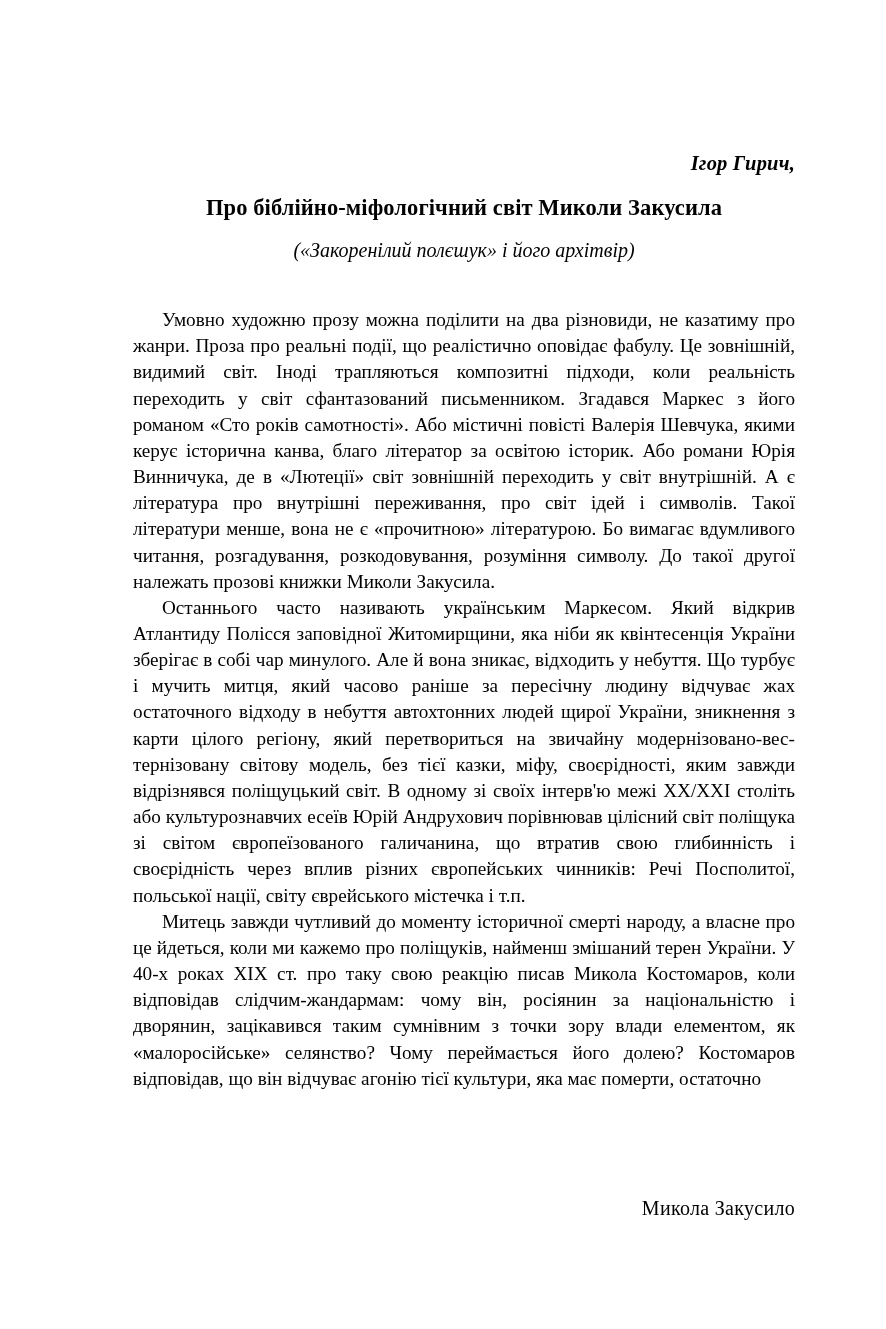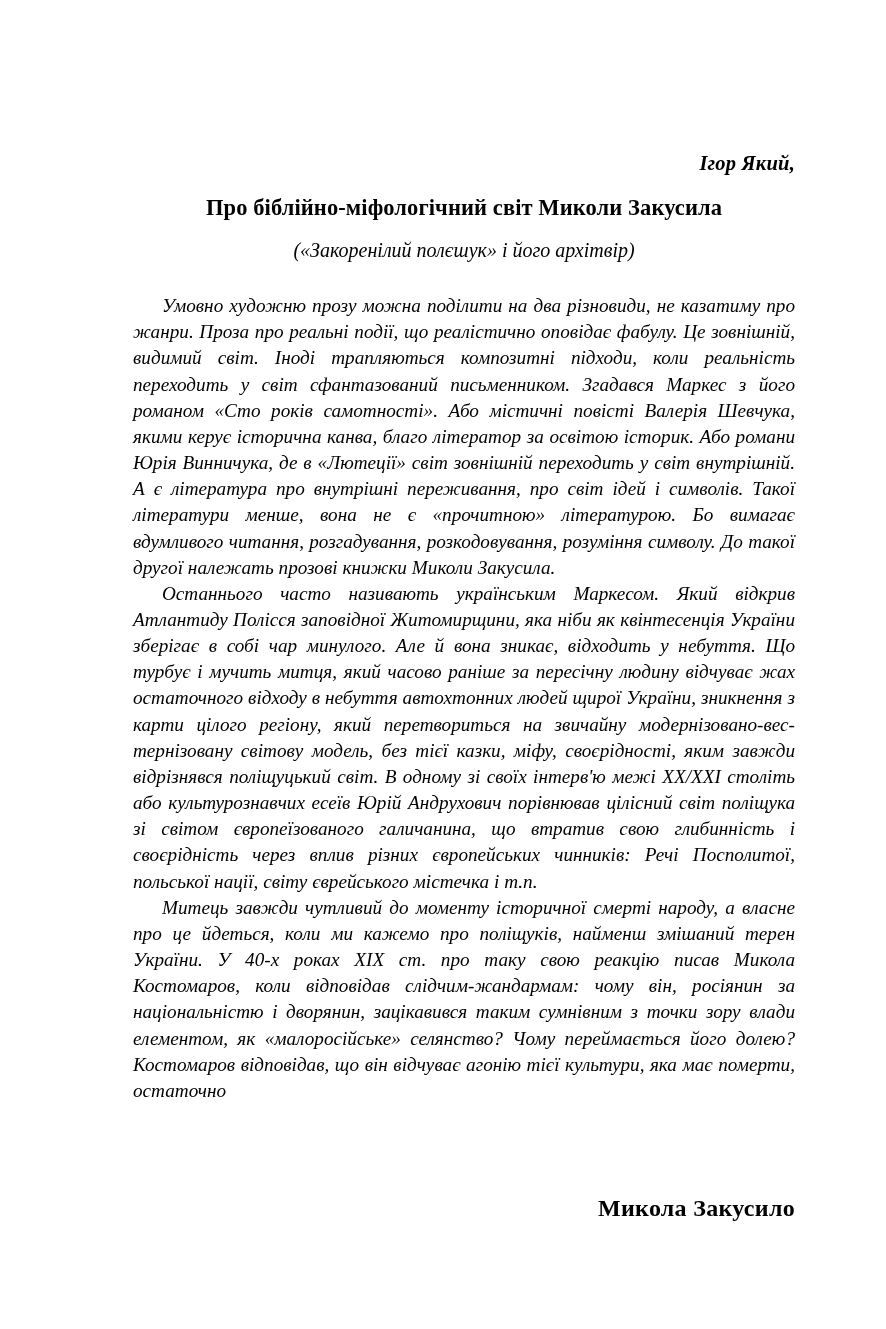--- a/index.html
+++ b/index.html
@@ -64,22 +64,21 @@
 
   .subtitle {
     margin-top: 12px;
     text-align: center;
     font-style: italic;
     font-size: 20px;
     line-height: 26px;
   }
 
   .body-text {
-    margin-top: 30px;
-    font-style: italic;
+    margin-top: 44px;
   }
 
   .para {
     margin: 0;
     text-align: justify;
     text-align-last: left;
     font-size: 19.2px;
     line-height: 26.15px;
     text-indent: 29px;
     hyphens: manual;
@@ -88,35 +87,35 @@
   .para.last {
     text-align-last: left;
   }
 
   .footer {
     position: absolute;
     left: 133px;
     top: 1196px;
     width: 662px;
     text-align: right;
-    font-weight: bold;
-    font-size: 24px;
+    font-weight: normal;
+    font-size: 20px;
     line-height: 24px;
     letter-spacing: 0.3px;
   }
 </style>
 </head>
 <body>
 
 <div class="page">
 
   <div class="content">
 
     <div class="author-block">
-      <span class="author-name">Ігор Який,</span>
+      <span class="author-name">Ігор Гирич,</span>
     </div>
 
     <h1 class="title">Про біблійно-міфологічний світ Миколи Закусила</h1>
 
     <div class="subtitle">(«Закоренілий полєшук» і його архітвір)</div>
 
     <div class="body-text">
       <p class="para">Умовно художню прозу можна поділити на два різновиди, не ка­затиму про жанри. Проза про реальні події, що реалістично оповідає фабулу. Це зовнішній, видимий світ. Іноді трапляються композитні підходи, коли реальність переходить у світ сфантазований пись­менником. Згадався Маркес з його романом «Сто років самотності». Або містичні повісті Валерія Шевчука, якими керує історична канва, благо літератор за освітою історик. Або романи Юрія Винничука, де в «Лютеції» світ зовнішній переходить у світ внутрішній. А є літе­ратура про внутрішні переживання, про світ ідей і символів. Такої літератури менше, вона не є «прочитною» літературою. Бо вимагає вдумливого читання, розгадування, розкодовування, розуміння сим­волу. До такої другої належать прозові книжки Миколи Закусила.</p>
       <p class="para">Останнього часто називають українським Маркесом. Який від­крив Атлантиду Полісся заповідної Житомирщини, яка ніби як квінтесенція України зберігає в собі чар минулого. Але й вона зникає, відходить у небуття. Що турбує і мучить митця, який ча­сово раніше за пересічну людину відчуває жах остаточного відходу в небуття автохтонних людей щирої України, зникнення з карти цілого регіону, який перетвориться на звичайну модернізовано-вес­тернізовану світову модель, без тієї казки, міфу, своєрідності, яким завжди відрізнявся поліщуцький світ. В одному зі своїх інтерв'ю межі XX/XXI століть або культурознавчих есеїв Юрій Андрухо­вич порівнював цілісний світ поліщука зі світом європеїзованого галичанина, що втратив свою глибинність і своєрідність через вплив різних європейських чинників: Речі Посполитої, польської нації, світу єврейського містечка і т.п.</p>
       <p class="para last">Митець завжди чутливий до моменту історичної смерті народу, а власне про це йдеться, коли ми кажемо про поліщуків, найменш змішаний терен України. У 40-х роках XIX ст. про таку свою реак­цію писав Микола Костомаров, коли відповідав слідчим-жандармам: чому він, росіянин за національністю і дворянин, зацікавився таким сумнівним з точки зору влади елементом, як «малоросійське» се­лянство? Чому переймається його долею? Костомаров відповідав, що він відчуває агонію тієї культури, яка має померти, остаточно</p>

